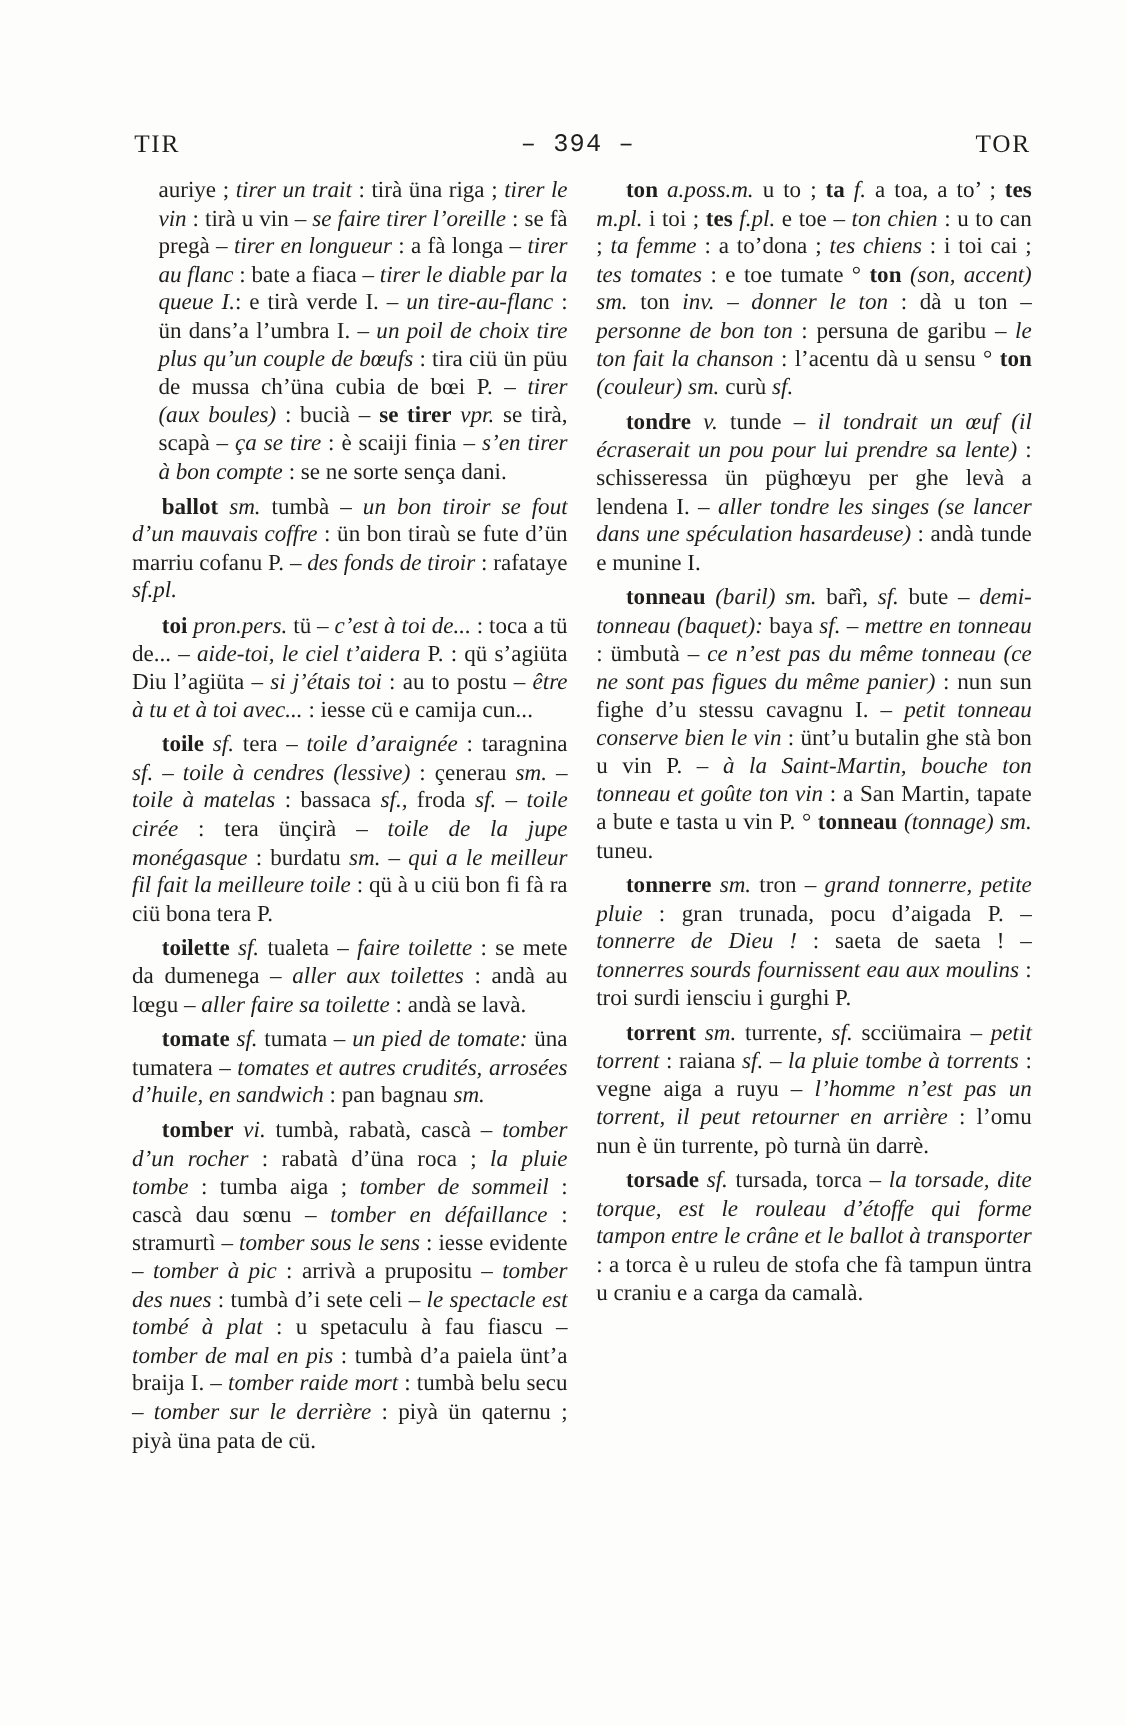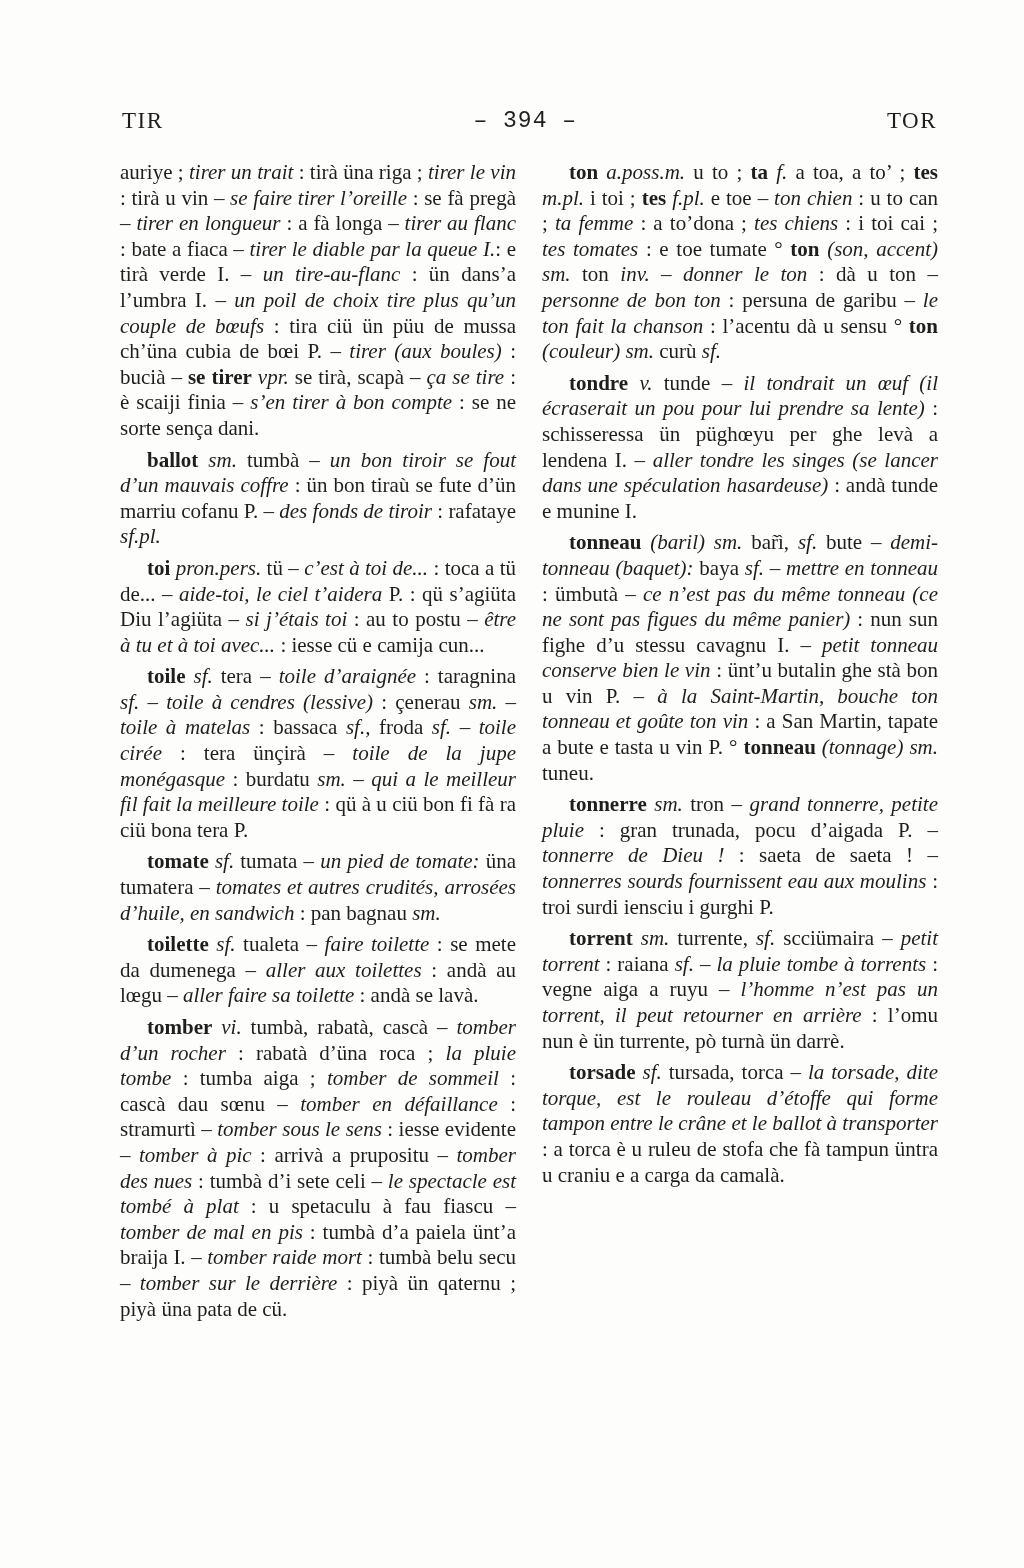--- a/index.html
+++ b/index.html
@@ -11,21 +11,21 @@
     position:relative;
     width:1024px;
     height:1568px;
     background:var(--paper);
     color:var(--ink);
     font-family:"Liberation Serif","DejaVu Serif",serif;
     overflow:hidden;
   }
   .running-head{
     position:absolute;
-    top:108px;
+    top:118px;
     left:122px;
     width:815px;
     display:flex;
     justify-content:space-between;
     align-items:flex-end;
     font-size:23px;
     letter-spacing:1.5px;
   }
   .running-head .pageno{letter-spacing:1px;font-family:Liberation Mono, monospace;}
   .columns{
@@ -39,42 +39,42 @@
   .col{
     width:396px;
     font-size:21px;
     line-height:25.6px;
     text-align:justify;
   }
   .col p{
     margin:0 0 6px 0;
     text-indent:27px;
   }
-  .col p.no-indent{text-indent:0;}
+  .col p.no-indent{text-indent:0;margin-left:24px;}
   .s-b{font-weight:bold;}
   .s-i{font-style:italic;}
   .s-r{}
 </style>
 </head>
 <body>
 
 <div class="page">
   <div class="running-head">
     <span>TIR</span>
     <span class="pageno">– 394 –</span>
     <span>TOR</span>
   </div>
   <div class="columns">
     <div class="col">
         <p class="no-indent"><span class="s-r">auriye ; </span><span class="s-i">tirer un trait</span><span class="s-r"> : tirà üna riga ; </span><span class="s-i">tirer le vin</span><span class="s-r"> : tirà u vin – </span><span class="s-i">se faire tirer l’oreille</span><span class="s-r"> : se fà pregà – </span><span class="s-i">tirer en longueur</span><span class="s-r"> : a fà longa – </span><span class="s-i">tirer au flanc</span><span class="s-r"> : bate a fiaca – </span><span class="s-i">tirer le diable par la queue I.</span><span class="s-r">: e tirà verde I. – </span><span class="s-i">un tire-au-flanc</span><span class="s-r"> : ün dans’a l’umbra I. – </span><span class="s-i">un poil de choix tire plus qu’un couple de bœufs</span><span class="s-r"> : tira ciü ün püu de mussa ch’üna cubia de bœi P. – </span><span class="s-i">tirer (aux boules)</span><span class="s-r"> : bucià – </span><span class="s-b">se tirer</span><span class="s-i"> vpr.</span><span class="s-r"> se tirà, scapà – </span><span class="s-i">ça se tire</span><span class="s-r"> : è scaiji finia – </span><span class="s-i">s’en tirer à bon compte</span><span class="s-r"> : se ne sorte sença dani.</span></p>
         <p><span class="s-b">ballot</span><span class="s-i"> sm.</span><span class="s-r"> tumbà – </span><span class="s-i">un bon tiroir se fout d’un mauvais coffre</span><span class="s-r"> : ün bon tiraù se fute d’ün marriu cofanu P. – </span><span class="s-i">des fonds de tiroir</span><span class="s-r"> : rafataye </span><span class="s-i">sf.pl.</span></p>
         <p><span class="s-b">toi</span><span class="s-i"> pron.pers.</span><span class="s-r"> tü – </span><span class="s-i">c’est à toi de...</span><span class="s-r"> : toca a tü de... – </span><span class="s-i">aide-toi, le ciel t’aidera</span><span class="s-r"> P. : qü s’agiüta Diu l’agiüta – </span><span class="s-i">si j’étais toi</span><span class="s-r"> : au to postu – </span><span class="s-i">être à tu et à toi avec...</span><span class="s-r"> : iesse cü e camija cun...</span></p>
         <p><span class="s-b">toile</span><span class="s-i"> sf.</span><span class="s-r"> tera – </span><span class="s-i">toile d’araignée</span><span class="s-r"> : taragnina </span><span class="s-i">sf.</span><span class="s-r"> – </span><span class="s-i">toile à cendres (lessive)</span><span class="s-r"> : çenerau </span><span class="s-i">sm.</span><span class="s-r"> – </span><span class="s-i">toile à matelas</span><span class="s-r"> : bassaca </span><span class="s-i">sf.,</span><span class="s-r"> froda </span><span class="s-i">sf.</span><span class="s-r"> – </span><span class="s-i">toile cirée</span><span class="s-r"> : tera ünçirà – </span><span class="s-i">toile de la jupe monégasque</span><span class="s-r"> : burdatu </span><span class="s-i">sm.</span><span class="s-r"> – </span><span class="s-i">qui a le meilleur fil fait la meilleure toile</span><span class="s-r"> : qü à u ciü bon fi fà ra ciü bona tera P.</span></p>
+        <p><span class="s-b">toilette</span><span class="s-i"> sf.</span><span class="s-r"> tualeta – </span><span class="s-i">faire toilette</span><span class="s-r"> : se mete da dumenega – </span><span class="s-i">aller aux toilettes</span><span class="s-r"> : andà au lœgu – </span><span class="s-i">aller faire sa toilette</span><span class="s-r"> : andà se lavà.</span></p>
         <p><span class="s-b">tomate</span><span class="s-i"> sf.</span><span class="s-r"> tumata – </span><span class="s-i">un pied de tomate:</span><span class="s-r"> üna tumatera – </span><span class="s-i">tomates et autres crudités, arrosées d’huile, en sandwich</span><span class="s-r"> : pan bagnau </span><span class="s-i">sm.</span></p>
-        <p><span class="s-b">toilette</span><span class="s-i"> sf.</span><span class="s-r"> tualeta – </span><span class="s-i">faire toilette</span><span class="s-r"> : se mete da dumenega – </span><span class="s-i">aller aux toilettes</span><span class="s-r"> : andà au lœgu – </span><span class="s-i">aller faire sa toilette</span><span class="s-r"> : andà se lavà.</span></p>
         <p><span class="s-b">tomber</span><span class="s-i"> vi.</span><span class="s-r"> tumbà, rabatà, cascà – </span><span class="s-i">tomber d’un rocher</span><span class="s-r"> : rabatà d’üna roca ; </span><span class="s-i">la pluie tombe</span><span class="s-r"> : tumba aiga ; </span><span class="s-i">tomber de sommeil</span><span class="s-r"> : cascà dau sœnu – </span><span class="s-i">tomber en défaillance</span><span class="s-r"> : stramurtì – </span><span class="s-i">tomber sous le sens</span><span class="s-r"> : iesse evidente – </span><span class="s-i">tomber à pic</span><span class="s-r"> : arrivà a prupositu – </span><span class="s-i">tomber des nues</span><span class="s-r"> : tumbà d’i sete celi – </span><span class="s-i">le spectacle est tombé à plat</span><span class="s-r"> : u spetaculu à fau fiascu – </span><span class="s-i">tomber de mal en pis</span><span class="s-r"> : tumbà d’a paiela ünt’a braija I. – </span><span class="s-i">tomber raide mort</span><span class="s-r"> : tumbà belu secu – </span><span class="s-i">tomber sur le derrière</span><span class="s-r"> : piyà ün qaternu ; piyà üna pata de cü.</span></p>
       </div>
     <div class="col">
         <p><span class="s-b">ton</span><span class="s-i"> a.poss.m.</span><span class="s-r"> u to ; </span><span class="s-b">ta</span><span class="s-i"> f.</span><span class="s-r"> a toa, a to’ ; </span><span class="s-b">tes</span><span class="s-i"> m.pl.</span><span class="s-r"> i toi ; </span><span class="s-b">tes</span><span class="s-i"> f.pl.</span><span class="s-r"> e toe – </span><span class="s-i">ton chien</span><span class="s-r"> : u to can ; </span><span class="s-i">ta femme</span><span class="s-r"> : a to’dona ; </span><span class="s-i">tes chiens</span><span class="s-r"> : i toi cai ; </span><span class="s-i">tes tomates</span><span class="s-r"> : e toe tumate ° </span><span class="s-b">ton</span><span class="s-i"> (son, accent) sm.</span><span class="s-r"> ton </span><span class="s-i">inv.</span><span class="s-r"> – </span><span class="s-i">donner le ton</span><span class="s-r"> : dà u ton – </span><span class="s-i">personne de bon ton</span><span class="s-r"> : persuna de garibu – </span><span class="s-i">le ton fait la chanson</span><span class="s-r"> : l’acentu dà u sensu ° </span><span class="s-b">ton</span><span class="s-i"> (couleur) sm.</span><span class="s-r"> curù </span><span class="s-i">sf.</span></p>
         <p><span class="s-b">tondre</span><span class="s-i"> v.</span><span class="s-r"> tunde – </span><span class="s-i">il tondrait un œuf (il écraserait un pou pour lui prendre sa lente)</span><span class="s-r"> : schisseressa ün püghœyu per ghe levà a lendena I. – </span><span class="s-i">aller tondre les singes (se lancer dans une spéculation hasardeuse)</span><span class="s-r"> : andà tunde e munine I.</span></p>
         <p><span class="s-b">tonneau</span><span class="s-i"> (baril) sm.</span><span class="s-r"> bar̃ì, </span><span class="s-i">sf.</span><span class="s-r"> bute – </span><span class="s-i">demi-tonneau (baquet):</span><span class="s-r"> baya </span><span class="s-i">sf.</span><span class="s-r"> – </span><span class="s-i">mettre en tonneau</span><span class="s-r"> : ümbutà – </span><span class="s-i">ce n’est pas du même tonneau (ce ne sont pas figues du même panier)</span><span class="s-r"> : nun sun fighe d’u stessu cavagnu I. – </span><span class="s-i">petit tonneau conserve bien le vin</span><span class="s-r"> : ünt’u butalin ghe stà bon u vin P. – </span><span class="s-i">à la Saint-Martin, bouche ton tonneau et goûte ton vin</span><span class="s-r"> : a San Martin, tapate a bute e tasta u vin P. ° </span><span class="s-b">tonneau</span><span class="s-i"> (tonnage) sm.</span><span class="s-r"> tuneu.</span></p>
         <p><span class="s-b">tonnerre</span><span class="s-i"> sm.</span><span class="s-r"> tron – </span><span class="s-i">grand tonnerre, petite pluie</span><span class="s-r"> : gran trunada, pocu d’aigada P. – </span><span class="s-i">tonnerre de Dieu !</span><span class="s-r"> : saeta de saeta ! – </span><span class="s-i">tonnerres sourds fournissent eau aux moulins</span><span class="s-r"> : troi surdi iensciu i gurghi P.</span></p>
         <p><span class="s-b">torrent</span><span class="s-i"> sm.</span><span class="s-r"> turrente, </span><span class="s-i">sf.</span><span class="s-r"> scciümaira – </span><span class="s-i">petit torrent</span><span class="s-r"> : raiana </span><span class="s-i">sf.</span><span class="s-r"> – </span><span class="s-i">la pluie tombe à torrents</span><span class="s-r"> : vegne aiga a ruyu – </span><span class="s-i">l’homme n’est pas un torrent, il peut retourner en arrière</span><span class="s-r"> : l’omu nun è ün turrente, pò turnà ün darrè.</span></p>
         <p><span class="s-b">torsade</span><span class="s-i"> sf.</span><span class="s-r"> tursada, torca – </span><span class="s-i">la torsade, dite torque, est le rouleau d’étoffe qui forme tampon entre le crâne et le ballot à transporter</span><span class="s-r"> : a torca è u ruleu de stofa che fà tampun üntra u craniu e a carga da camalà.</span></p>
       </div>

